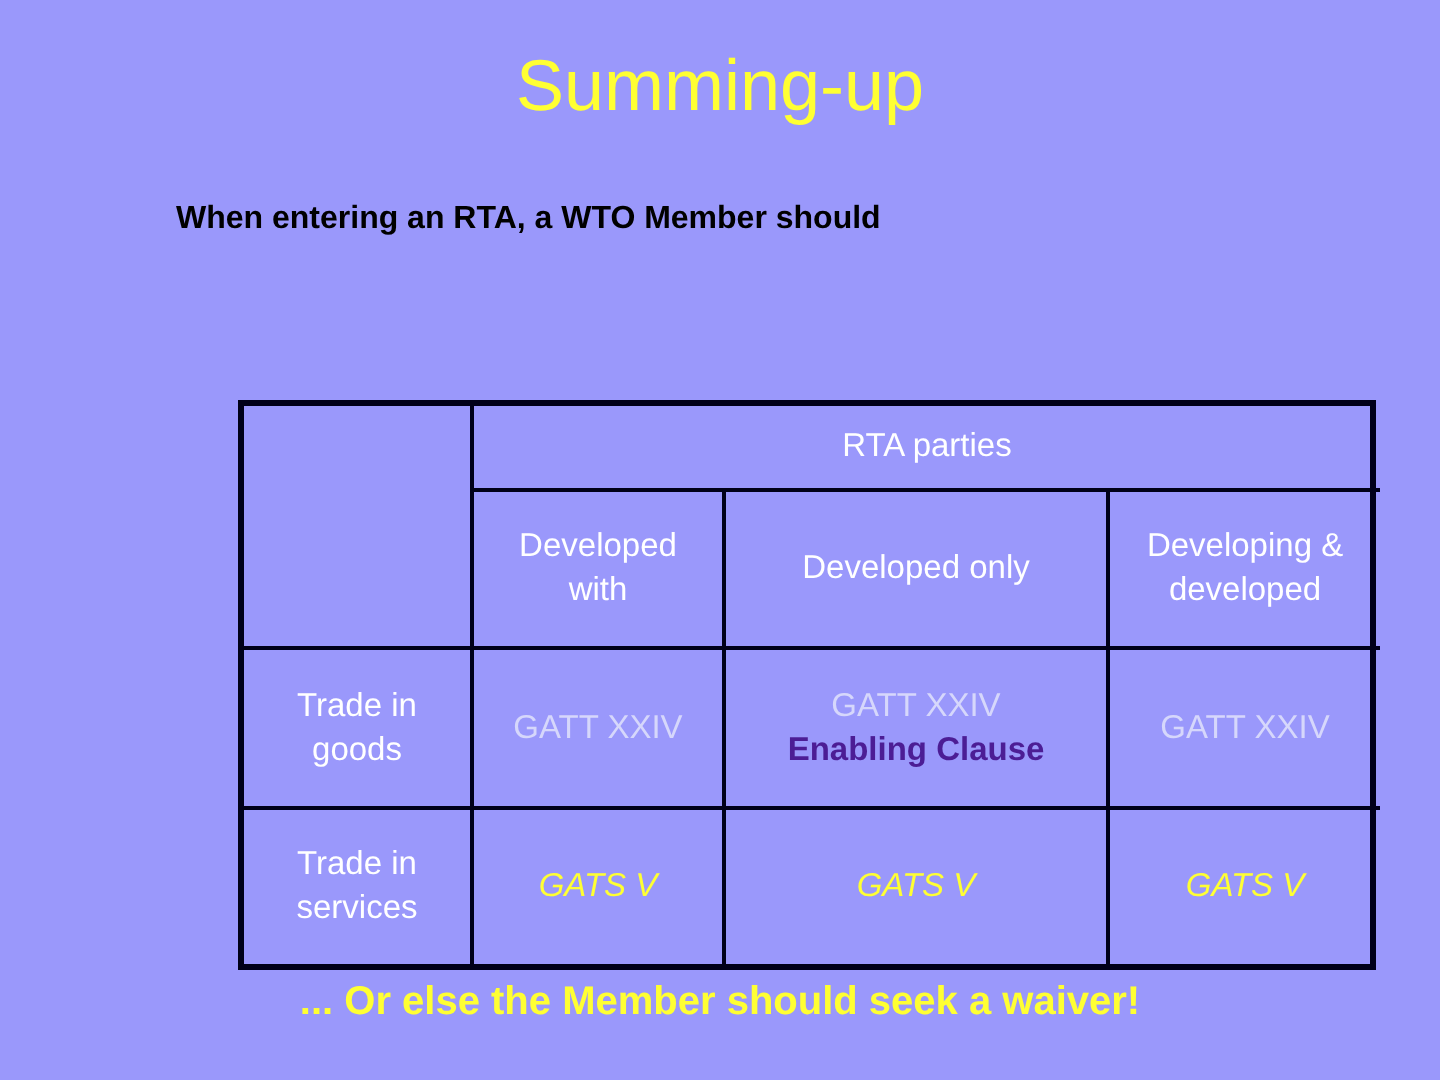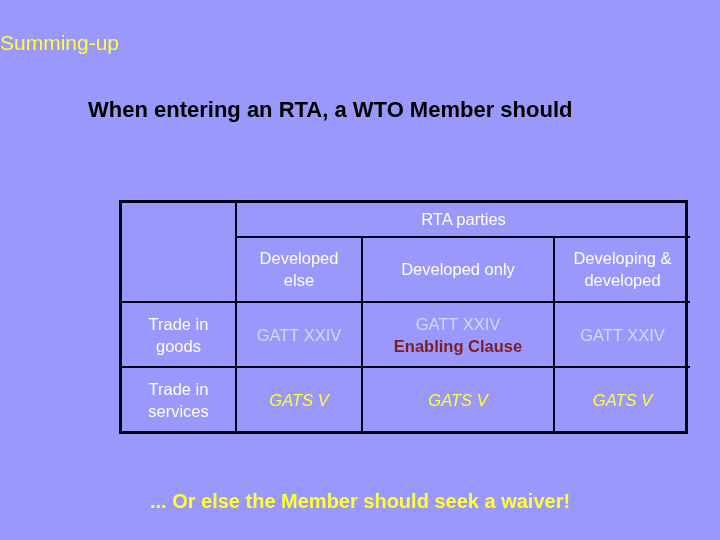--- a/index.html
+++ b/index.html
@@ -18,49 +18,50 @@
     position: absolute;
     inset: 0;
   }
 
   
   .slide-title {
     position: absolute;
     left: 0;
     top: 26px;
     width: 720px;
-    font-size: 21px;
+    text-align: center;
+    font-size: 36px;
     line-height: 34px;
     font-weight: 400;
     color: #ffff33;
     letter-spacing: 0px;
     white-space: nowrap;
   }
 
   
   .intro {
     position: absolute;
     left: 88px;
     top: 97px;
     width: 600px;
-    font-size: 22px;
+    font-size: 16px;
     line-height: 25px;
     font-weight: bold;
     color: #000000;
     text-align: left;
   }
   .intro-line { display: block; white-space: nowrap; }
 
   
   .tbl-wrap {
     position: absolute;
     left: 119px;
     top: 200px;
     width: 569px;
-    height: 234px;
+    height: 285px;
     border: 3px solid #000018;
     box-sizing: border-box;
   }
   table.matrix {
     width: 100%;
     height: 100%;
     border-collapse: collapse;
     table-layout: fixed;
   }
   table.matrix td {
@@ -82,21 +83,21 @@
   .col-rowhdr { width: 114px; }
   .col-a      { width: 126px; }
   .col-b      { width: 192px; }
   .col-c      { width: 136px; }
 
   .cell-empty { }
   .cell-span-hdr { }
   .cell-rowhdr { }
 
   .val-gatt  { color: #d6d7fb; }
-  .val-yellow{ color: #7f1d1d; font-weight: bold; }
+  .val-yellow{ color: #4c1d95; font-weight: bold; }
   .val-gats  { color: #ffff33; font-style: italic; }
 
   .stack-line { display: block; }
   .stack-line + .stack-line { margin-top: 2px; }
 
   
   .footer {
     position: absolute;
     left: 0;
     top: 488px;
@@ -129,21 +130,21 @@
         <col class="col-c">
       </colgroup>
       <tbody>
         <tr>
           <td class="cell-empty" rowspan="2"></td>
           <td class="cell-span-hdr" colspan="3">RTA parties</td>
         </tr>
         <tr>
           <td>
             <span class="stack-line">Developed</span>
-            <span class="stack-line">else</span>
+            <span class="stack-line">with</span>
           </td>
           <td>
             <span class="stack-line">Developed only</span>
           </td>
           <td>
             <span class="stack-line">Developing &amp;</span>
             <span class="stack-line">developed</span>
           </td>
         </tr>
 

